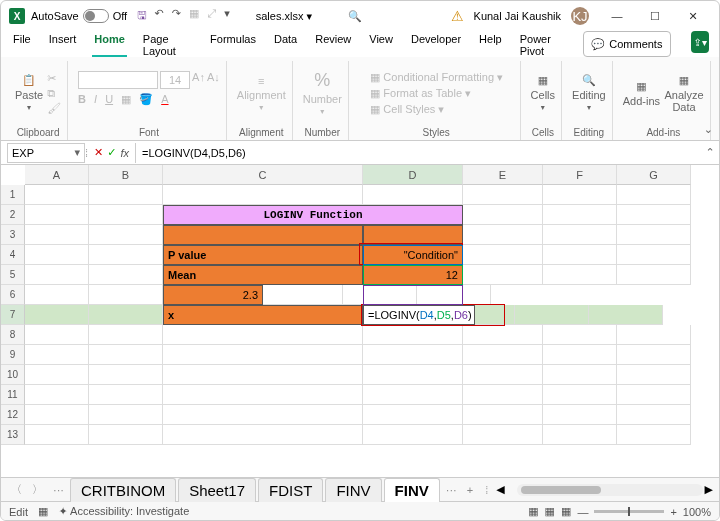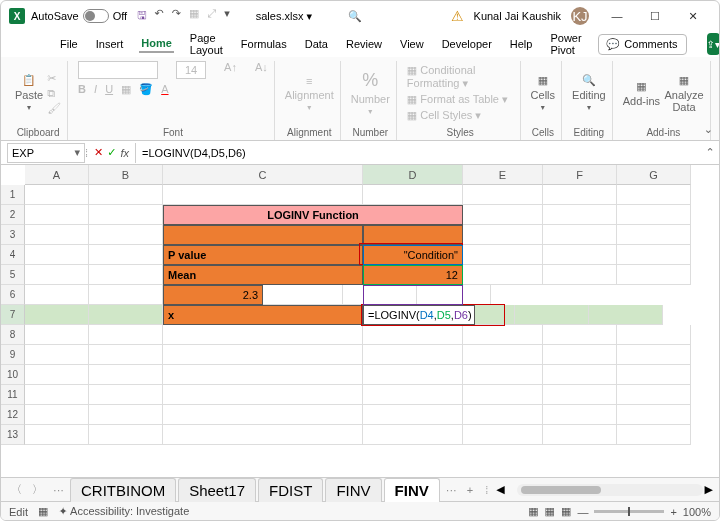--- a/index.html
+++ b/index.html
@@ -10,23 +10,23 @@
 .toggle{width:26px;height:14px;border:1px solid #888;border-radius:7px;position:relative;background:#fff;}
 .toggle::before{content:"";position:absolute;left:1px;top:1px;width:10px;height:10px;border-radius:50%;background:#888;}
 .qat{display:flex;gap:8px;margin-left:4px;color:#555;}
 .title-file{flex:0 1 auto;margin-left:20px;display:flex;align-items:center;gap:4px;}
 .title-search{margin-left:30px;color:#666;}
 .title-right{margin-left:auto;display:flex;align-items:center;gap:10px;}
 .warn{color:#d08700;font-size:14px;}
 .user-badge{width:18px;height:18px;border-radius:50%;background:#a8886f;color:#fff;font-size:13px;display:flex;align-items:center;justify-content:center;}
 .win-btns{display:flex;gap:2px;}
 .win-btn{width:36px;height:28px;display:flex;align-items:center;justify-content:center;color:#333;}
-.tabs{height:26px;display:flex;align-items:center;padding:0 10px;gap:14px;font-size:11px;margin-left:47px;}
+.tabs{height:26px;display:flex;padding:0 10px;gap:14px;font-size:11px;}
 .tab{padding:2px 2px;cursor:pointer;}
-.tab.active{border-bottom:2px solid #a3a3a3;color:#107c41;font-weight:600;}
+.tab.active{border-bottom:2px solid #14b8a6;color:#107c41;font-weight:600;}
 .comments-btn{margin-left:auto;border:1px solid #bbb;border-radius:4px;padding:3px 8px;display:flex;align-items:center;gap:4px;}
 .share-btn{width:22px;height:22px;background:#107c41;border-radius:4px;margin-left:6px;display:flex;align-items:center;justify-content:center;color:#fff;font-size:10px;}
 .ribbon{height:84px;border-bottom:1px solid #ccc;display:flex;padding:4px 8px 0;gap:4px;background:#fafafa;position:relative;}
 .group{display:flex;flex-direction:column;align-items:center;padding:0 6px;border-right:1px solid #ddd;}
 .group:last-child{border-right:none;}
 .group-body{flex:1;display:flex;align-items:center;gap:4px;color:#888;}
 .group-label{font-size:10px;color:#666;padding:2px 0;}
 .big-btn{display:flex;flex-direction:column;align-items:center;gap:2px;color:#666;}
 .small-stack{display:flex;flex-direction:column;gap:2px;font-size:10px;color:#888;}
 .collapse-caret{position:absolute;right:6px;bottom:4px;color:#666;}
@@ -41,21 +41,21 @@
 .sheet{position:relative;height:312px;overflow:hidden;}
 .colhdrs{display:flex;margin-left:24px;height:20px;}
 .colhdr{border-right:1px solid #ddd;border-bottom:1px solid #ccc;background:#f3f3f3;display:flex;align-items:center;justify-content:center;color:#555;}
 .colhdr.sel{background:#d6e8d6;}
 .rows{display:flex;flex-direction:column;}
 .row{display:flex;height:20px;}
 .rowhdr{width:24px;background:#f3f3f3;border-right:1px solid #ccc;border-bottom:1px solid #ddd;display:flex;align-items:center;justify-content:center;color:#555;font-size:10px;}
 .rowhdr.sel{background:#d6e8d6;}
 .cell{border-right:1px solid #ddd;border-bottom:1px solid #ddd;padding:0 4px;display:flex;align-items:center;overflow:visible;white-space:nowrap;}
 .wA{width:64px;}.wB{width:74px;}.wC{width:200px;}.wD{width:100px;}.wE{width:80px;}.wF{width:74px;}.wG{width:74px;}
-.hdr-merge{background:#fca5a5;font-weight:bold;justify-content:center;border:1px solid #555;}
+.hdr-merge{background:#f0abfc;font-weight:bold;justify-content:center;border:1px solid #555;font-family:Liberation Mono, monospace;}
 .orange{background:#ed7d31;font-weight:bold;border:1px solid #555;}
 .orange.r{justify-content:flex-end;font-weight:normal;}
 .edit-cell{background:#fff;border:1px solid #555;position:relative;z-index:2;}
 .sel-row{background:#d0e7c8;}
 .formula-red-box{position:absolute;border:1.5px solid #c00;pointer-events:none;}
 .range-box{position:absolute;border:1.5px solid;pointer-events:none;}
 .sheet-tabs{height:24px;border-top:1px solid #ccc;display:flex;align-items:center;padding:0 6px;gap:2px;background:#f7f7f7;}
 .nav-arrow{color:#888;padding:0 4px;}
 .stab{padding:3px 10px;border:1px solid #ccc;border-bottom:none;background:#eee;border-radius:3px 3px 0 0;font-size:15px;}
 .stab.active{background:#fff;font-weight:bold;}
@@ -130,21 +130,21 @@
       <div class="small-stack dim">
         <span>✂</span>
         <span>⧉</span>
         <span>🖌</span>
       </div>
     </div>
     <div class="group-label">Clipboard</div>
   </div>
   <div class="group">
     <div class="group-body" style="flex-direction:column;align-items:flex-start;gap:4px;">
-      <div style="display:flex;gap:18px;">
+      <div style="display:flex;gap:2px;margin-top:10px;">
         <input class="dim" style="width: 80px; height: 18px; border: 1px solid rgb(204, 204, 204);" value="">
         <input class="dim" style="width: 30px; height: 18px; border: 1px solid rgb(204, 204, 204); text-align: center;" value="14">
         <span class="dim">A↑</span>
         <span class="dim">A↓</span>
       </div>
       <div class="dim" style="display:flex;gap:8px;">
         <b>B</b>
         <i>I</i>
         <u>U</u>
         <span>▦</span>

